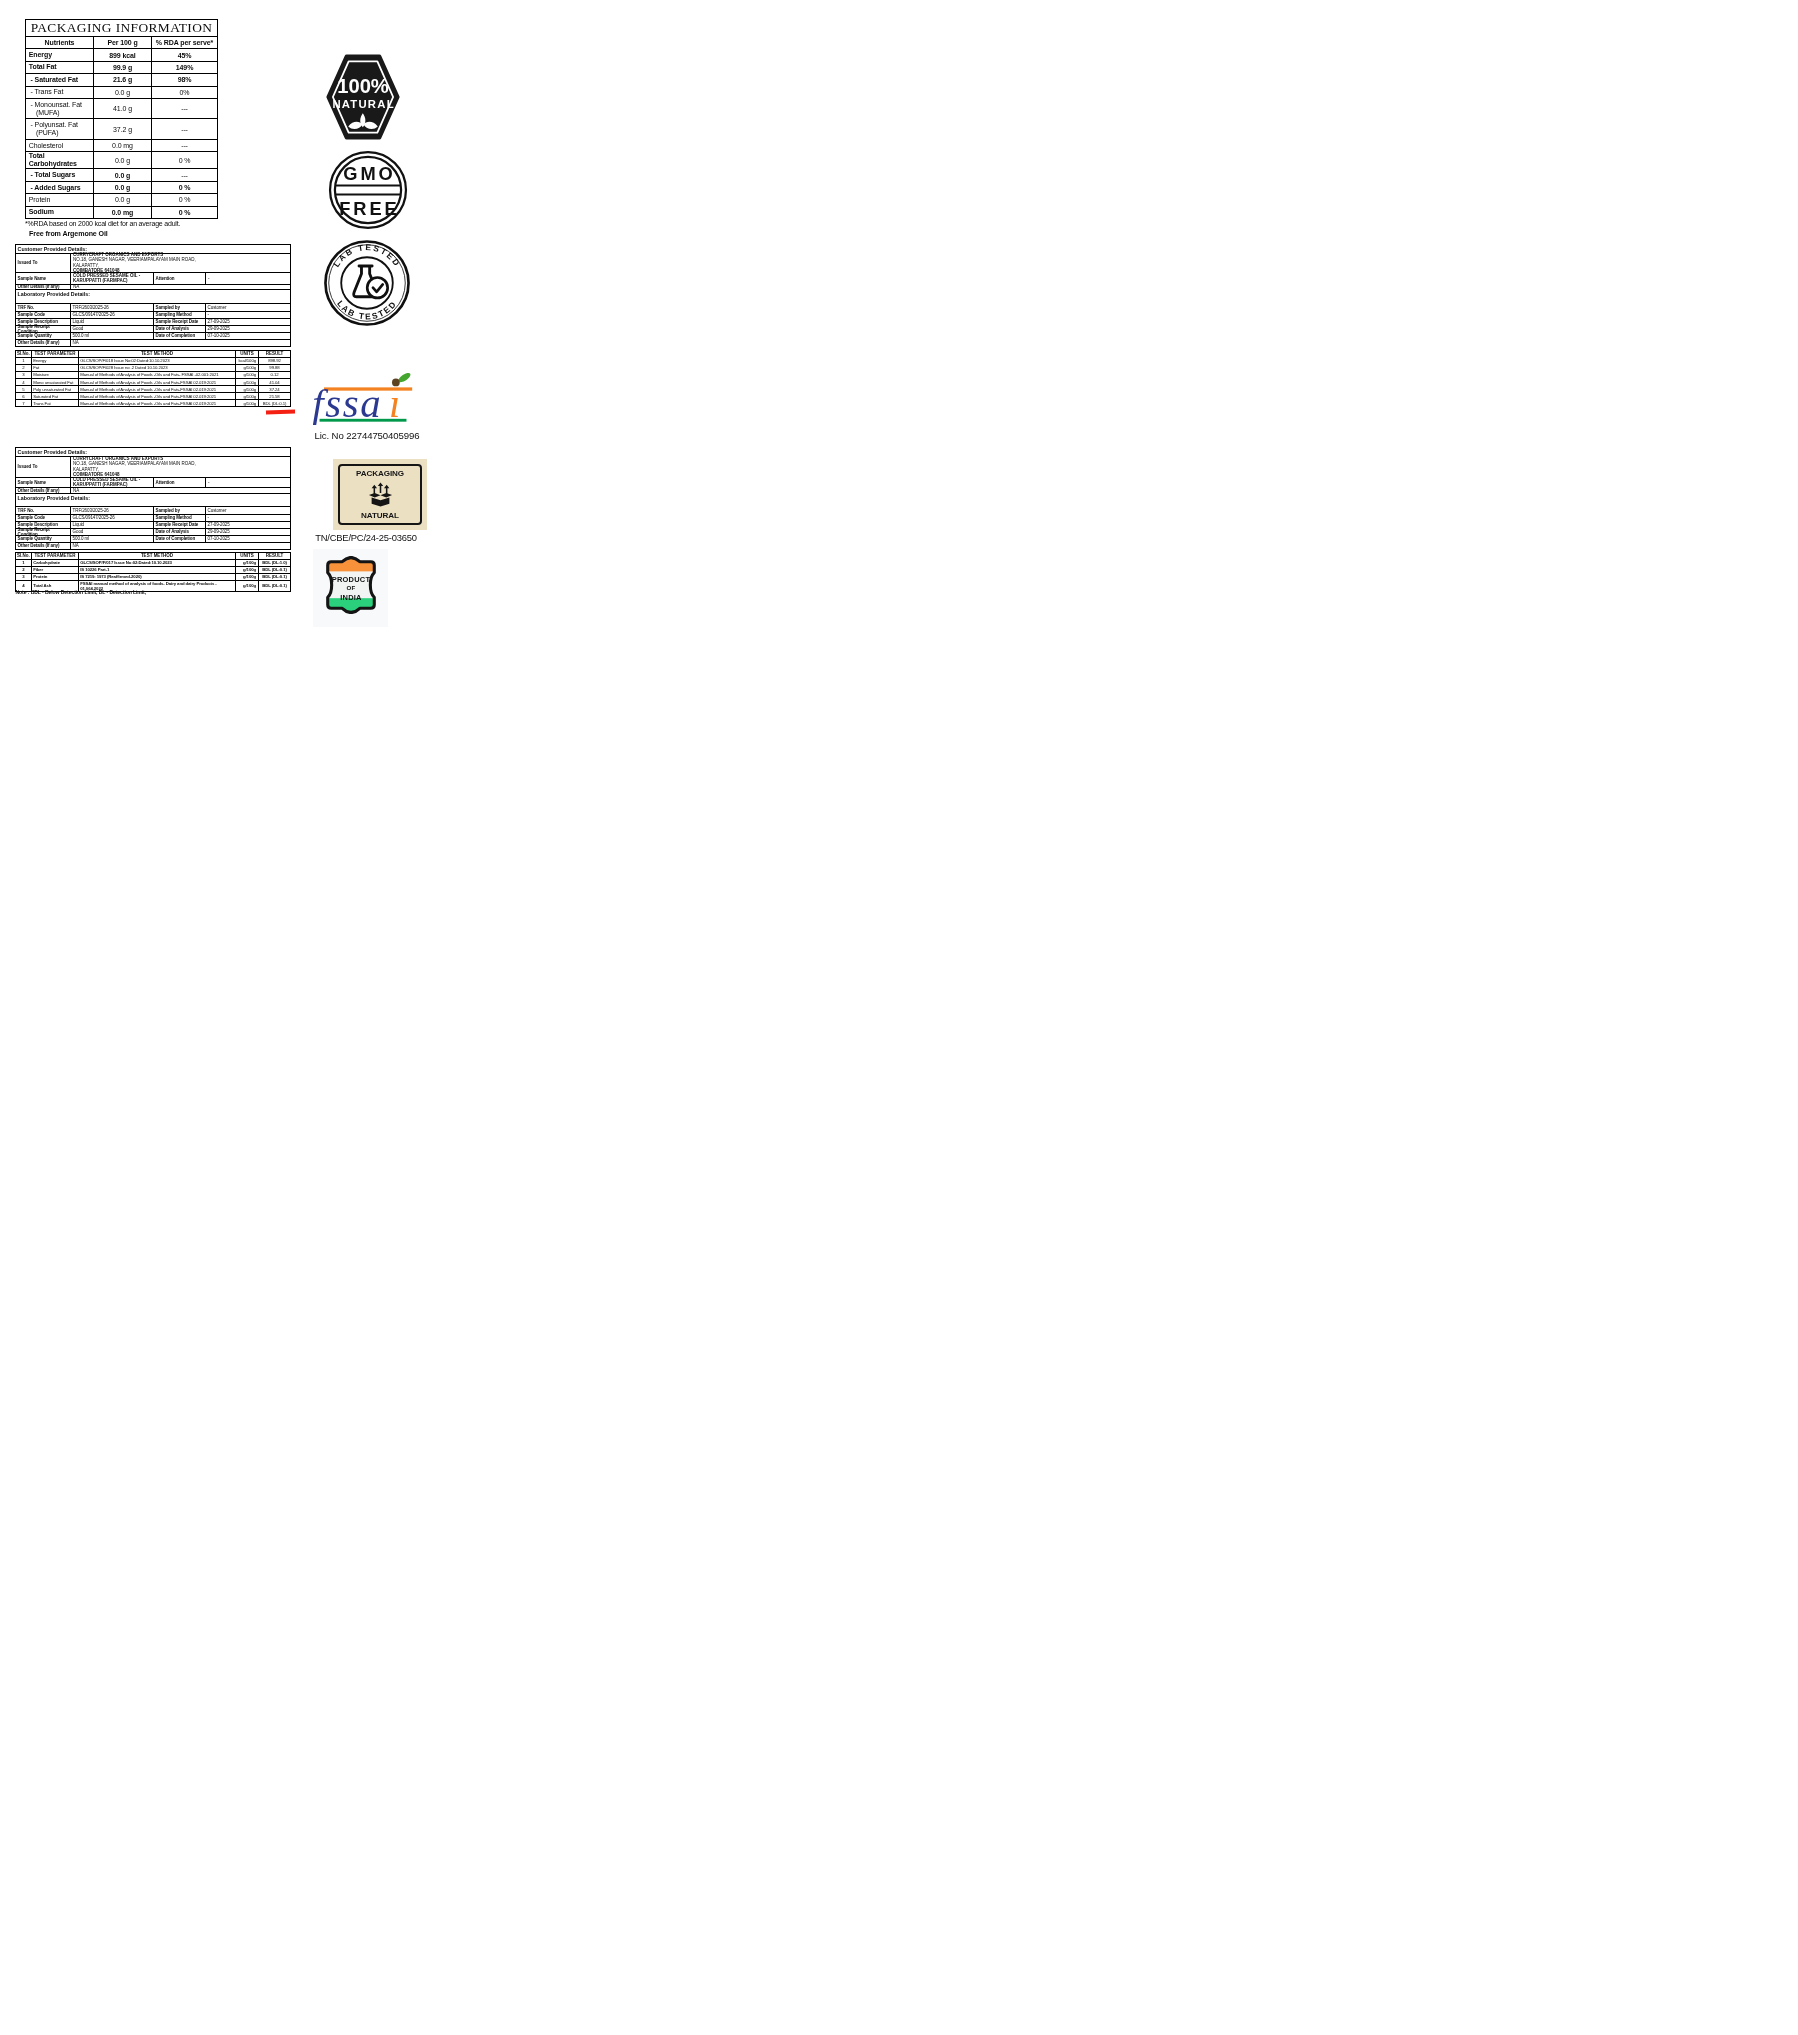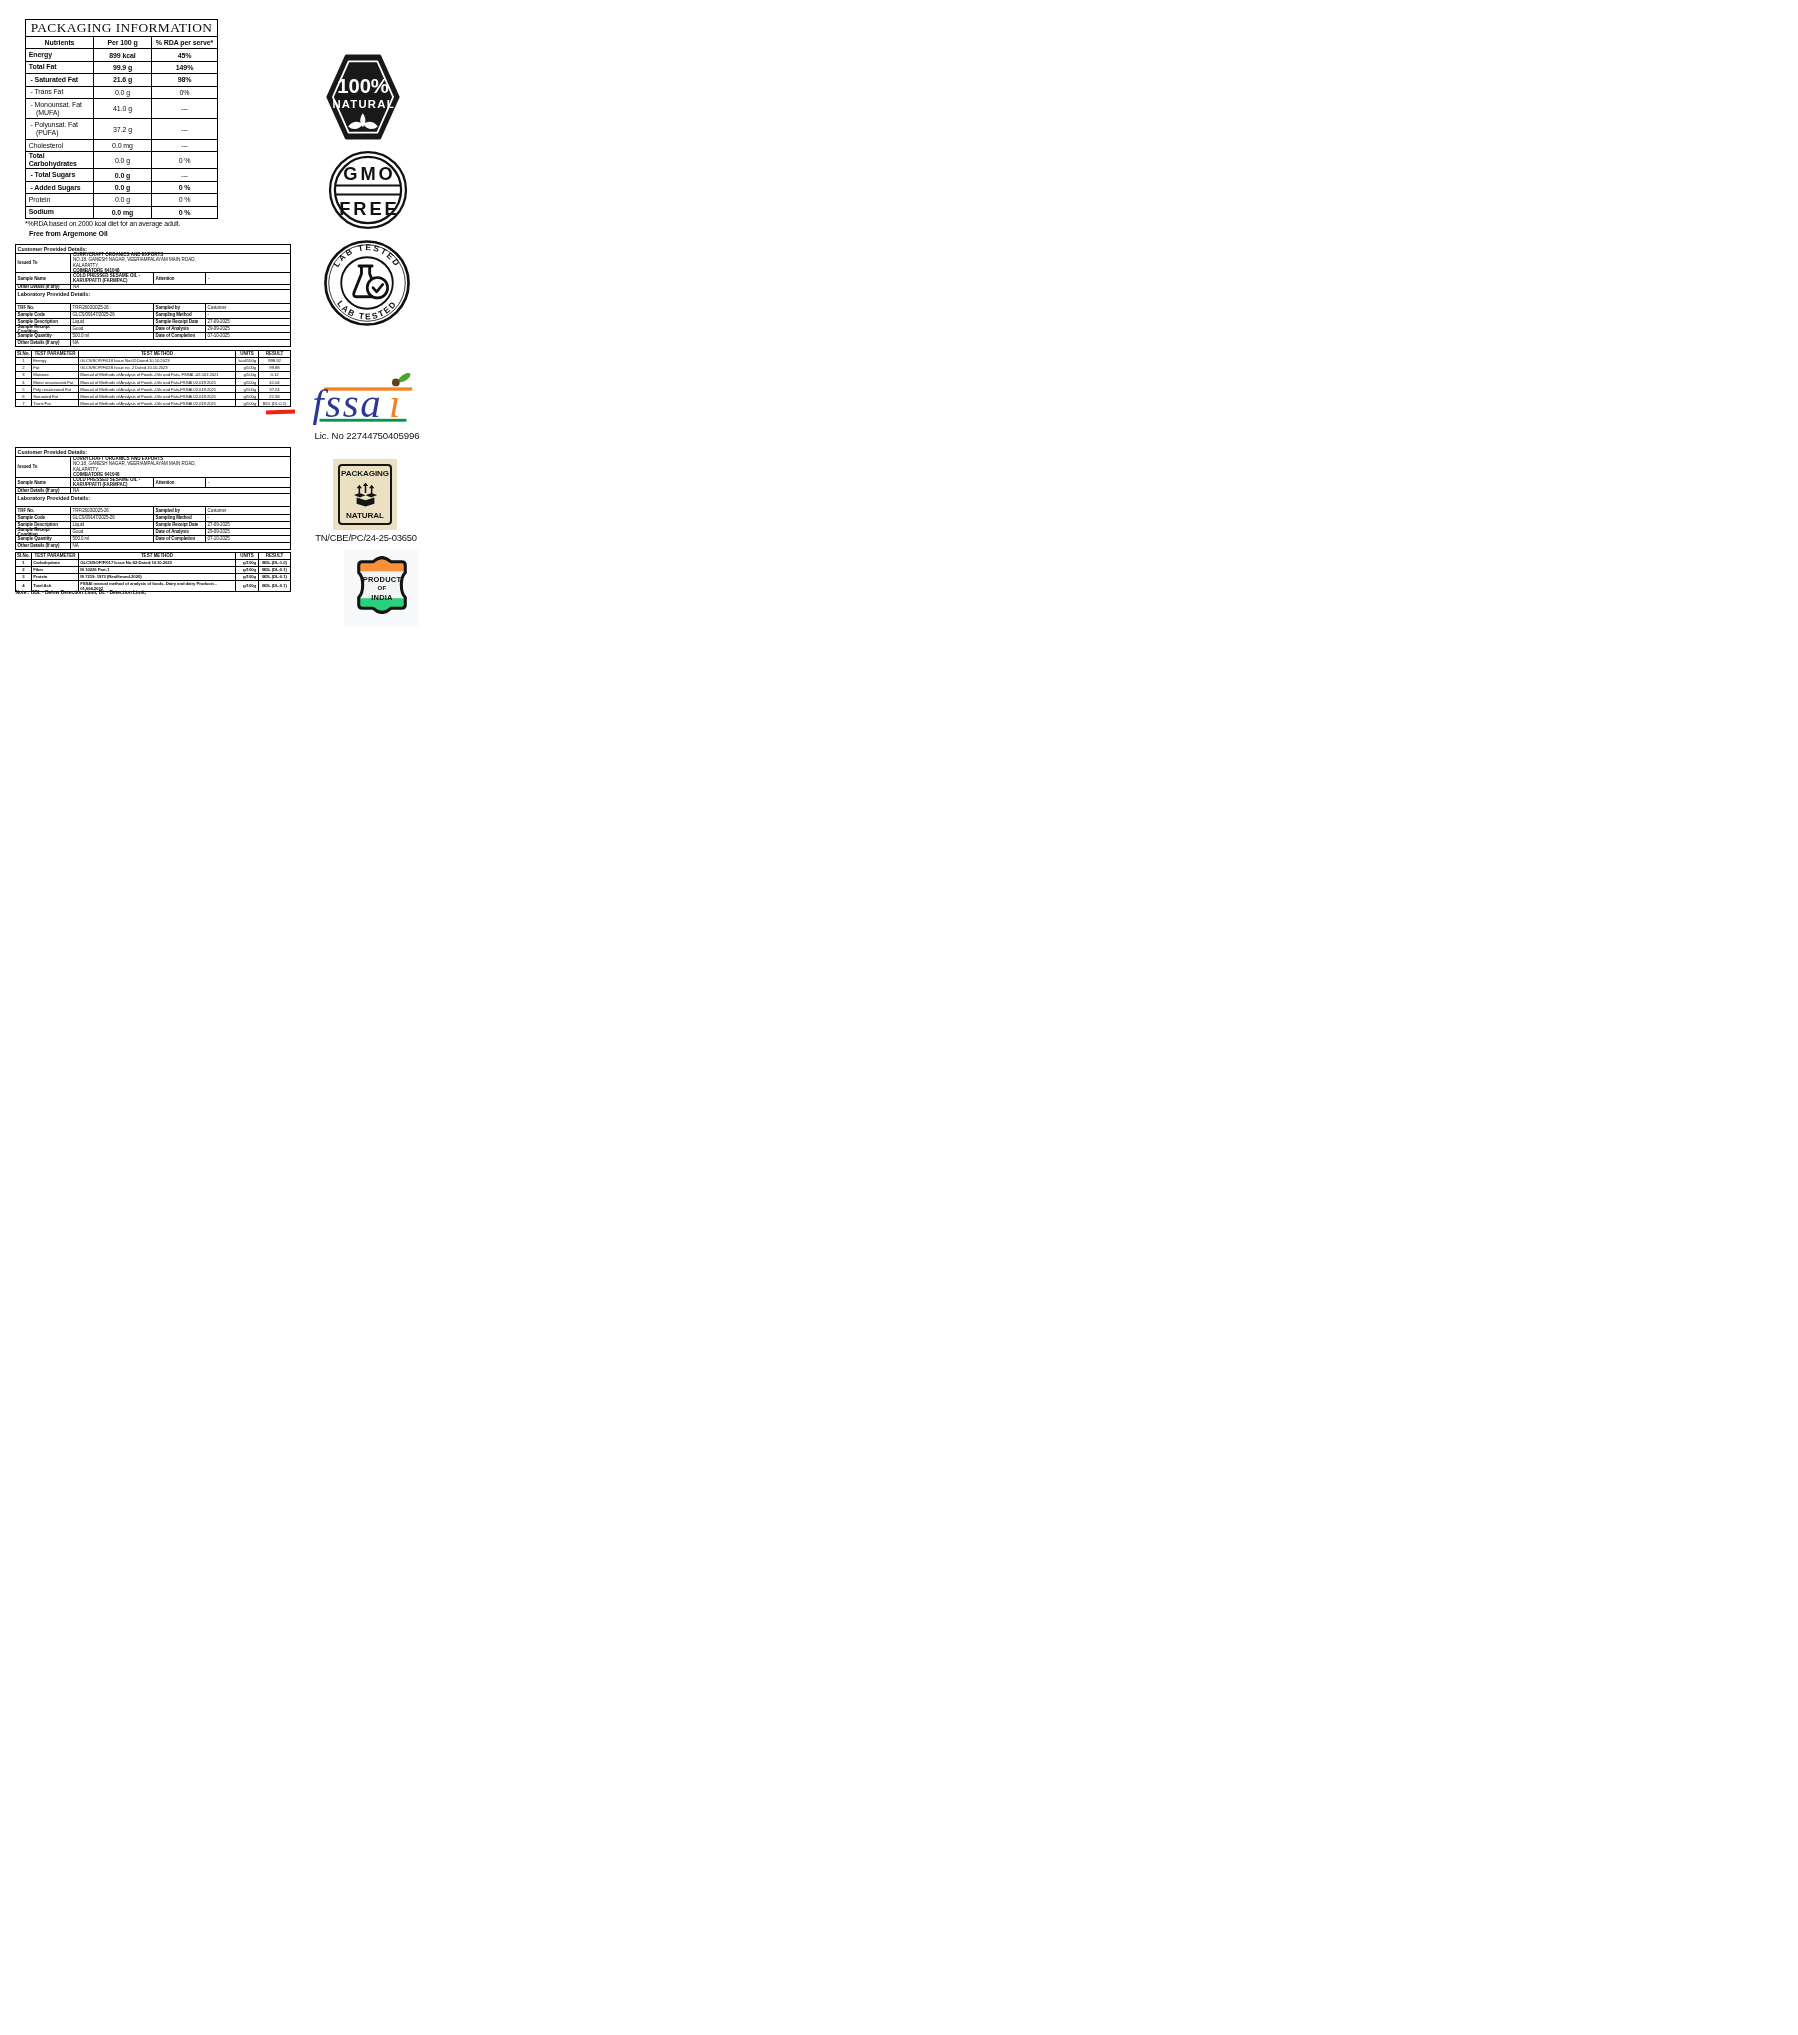--- a/index.html
+++ b/index.html
@@ -69,28 +69,28 @@
   .note{position:absolute;left:15.5px;top:589px;font-size:5.1px;font-weight:700;letter-spacing:-0.1px;}
   .redline{position:absolute;left:266px;top:410px;width:29px;height:3.7px;background:#f32013;
            transform:rotate(-1.6deg);}
   
   .hexb{position:absolute;left:326px;top:54px;}
   .gmob{position:absolute;left:328px;top:150px;}
   .labb{position:absolute;left:323px;top:239px;}
   .fssai{position:absolute;left:313px;top:371px;}
   .lic{position:absolute;left:303px;top:430px;width:128px;text-align:center;font-size:9.6px;
        letter-spacing:-0.1px;color:#111;}
-  .pack{position:absolute;left:333px;top:459px;width:64px;height:71px;background:#ece0c3;}
+  .pack{position:absolute;left:333px;top:459px;width:94px;height:71px;background:#ece0c3;}
   .pack-inner{position:absolute;left:5.3px;top:5.3px;right:5.3px;bottom:5.3px;border:2px solid #151515;
               border-radius:4.1px;display:flex;flex-direction:column;align-items:center;
               justify-content:space-between;padding:2.4px 0;box-sizing:border-box;}
   .pack-line{font-size:8.1px;font-weight:800;letter-spacing:-0.1px;color:#151515;}
   .tnno{position:absolute;left:301px;top:532px;width:130px;text-align:center;font-size:9.4px;
         letter-spacing:-0.2px;color:#111;}
-  .prod{position:absolute;left:344px;top:549px;width:75px;height:78px;background:#f8f9fa;
+  .prod{position:absolute;left:313px;top:549px;width:75px;height:78px;background:#f8f9fa;
         display:flex;justify-content:center;}
   .prod svg{margin-top:7px;}
   .pt{font-family:"Liberation Sans",sans-serif;font-weight:700;font-size:17px;fill:#111;
       text-anchor:middle;letter-spacing:0.5px;}
   .pt.s{font-size:14px;}
   .hex-big{font-size:50px;font-weight:700;fill:#fff;text-anchor:middle;
            font-family:"Liberation Sans",sans-serif;}
   .hex-small{font-size:28px;font-weight:700;fill:#fff;text-anchor:middle;letter-spacing:3px;
              font-family:"Liberation Sans",sans-serif;}
   .gmo-t{font-size:45px;font-weight:800;fill:#111;text-anchor:middle;letter-spacing:7px;

